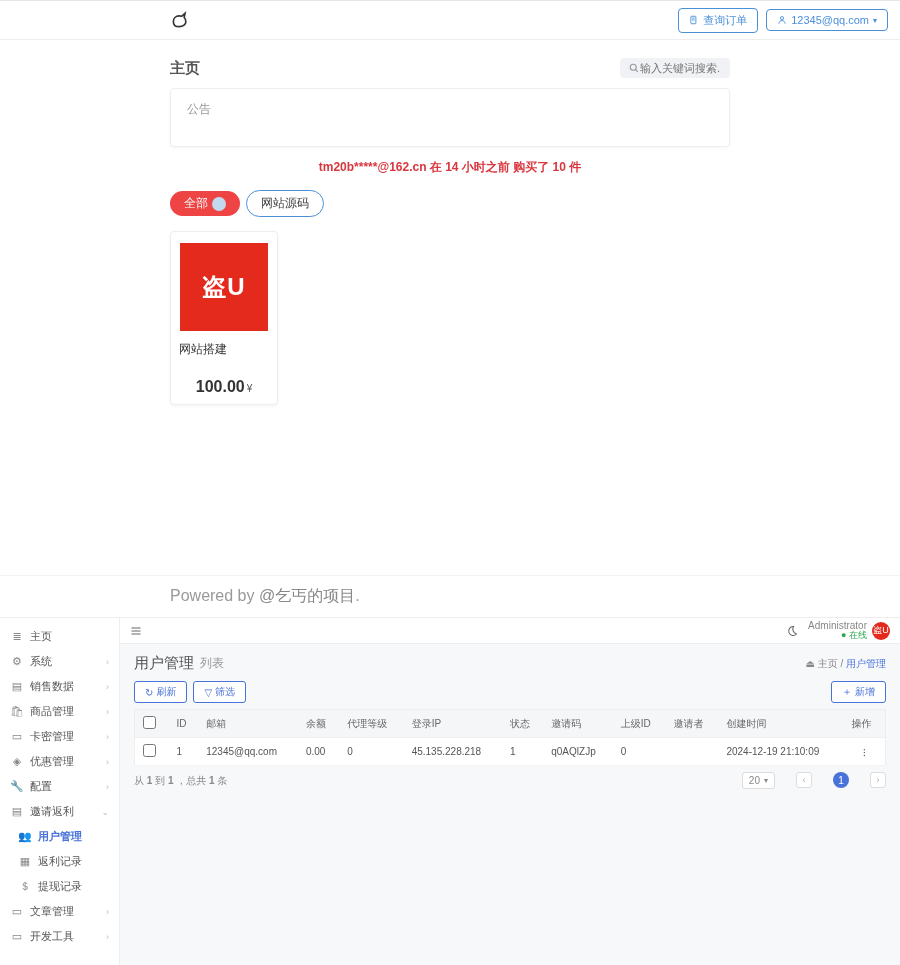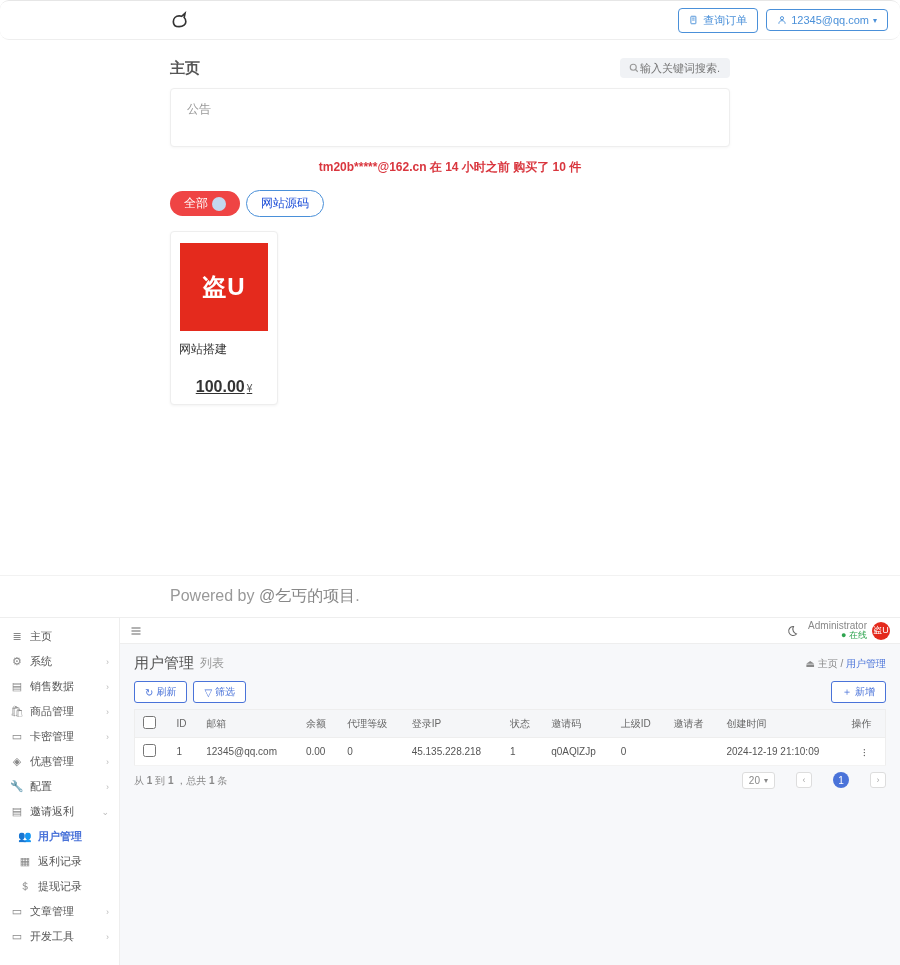--- a/index.html
+++ b/index.html
@@ -1,46 +1,46 @@
 <!DOCTYPE html>
 <html><head>
 <meta charset="utf-8">
 <style>
 * { box-sizing: border-box; margin: 0; padding: 0; }
 body { font-family: -apple-system, BlinkMacSystemFont, "Segoe UI", sans-serif; font-size: 12px; color: #333; background: #fff; width: 900px; }
 svg { display: block; }
 
 
-.topbar { height: 40px; border-top: 1px solid #e6e6e6; border-bottom: 1px solid #eee; display: flex; align-items: center; padding: 0 12px; border-radius: 9px; }
+.topbar { height: 40px; border-top: 1px solid #e6e6e6; border-bottom: 1px solid #eee; display: flex; align-items: center; padding: 0 12px; }
 .topbar .logo { margin-left: 158px; }
 .topbar .spacer { flex: 1; }
 .top-btn { border: 1px solid #4a90d9; color: #4a90d9; background: #fff; border-radius: 4px; padding: 4px 10px; font-size: 11px; display: flex; align-items: center; gap: 4px; cursor: pointer; margin-left: 8px; }
 .top-btn svg { width: 10px; height: 10px; }
 
 .store-body { padding: 10px 170px 30px 170px; }
 .store-header-row { display: flex; align-items: center; margin: 8px 0 10px 0; }
 .page-title { font-size: 15px; font-weight: 600; color: #555; }
 .search-wrap { margin-left: auto; width: 110px; flex: 0 0 auto; }
 .search-box { display:flex; align-items:center; background: #f0f2f5; border-radius: 4px; padding: 4px 8px; width: 110px; }
 .search-box input { border: none; background: transparent; outline: none; font-size: 11px; width: 80px; color: #666; }
 
 .notice-card { background: #fff; border: 1px solid #eee; box-shadow: 0 1px 3px rgba(0,0,0,0.04); border-radius: 4px; padding: 12px 16px 28px 16px; color: #999; font-size: 12px; margin-bottom: 12px; }
 
 .marquee { text-align: center; color: #d9363e; font-size: 12px; font-weight: 600; margin: 6px 0 14px 0; }
 
 .filter-row { display: flex; gap: 6px; margin-bottom: 14px; align-items: center; }
 .pill { border-radius: 14px; padding: 4px 14px; font-size: 12px; cursor: pointer; display: inline-flex; align-items: center; }
 .pill-active { background: #ef4444; color: #fff; }
 .pill-active .heart { width:14px; height:14px; margin-left:4px; background:#c3d9ef; border-radius:50%; display:inline-block; }
-.pill-outline { border: 1px solid #4a90d9; color: #1d4ed8; background: #fff; }
+.pill-outline { border: 1px solid #4a90d9; color: #404040; background: #fff; }
 
 .product-card { width: 108px; background: #fff; border: 1px solid #eee; box-shadow: 0 1px 3px rgba(0,0,0,0.05); border-radius: 4px; padding: 8px; }
 .product-img { width: 88px; height: 88px; background: #e42a1d; color: #fff; display:flex; align-items:center; justify-content:center; font-size: 24px; font-weight:700; margin: 3px auto 10px auto; letter-spacing:1px; }
 .product-name { font-size: 12px; color: #333; margin-bottom: 20px; }
-.product-price { font-size: 16px; font-weight: 700; color: #333; text-align:center;text-decoration:underline; }
+.product-price { font-size: 16px; font-weight: 700; color: #333; text-align:center; }
 .product-price .cur { font-size: 10px; font-weight: 400; color: #555; margin-left:2px; }
 
 .store-footer-bar { border-top:1px solid #f2f2f2; padding: 10px 170px; color:#999; font-size:16px; margin-top:140px; }
 .store-footer-bar a { color:#888; text-decoration:none; }
 
 
 .admin { display:flex; height: 444px; border-top:1px solid #eee; background:#f7f8fa; }
 .sidebar { width: 120px; background:#fff; border-right:1px solid #eee; padding:6px 0; font-size:11px; }
 .side-item { display:flex; align-items:center; padding:5px 10px; color:#555; cursor:pointer; }
 .side-item .ico { width:14px; display:flex; justify-content:center; margin-right:6px; color:#888; }

